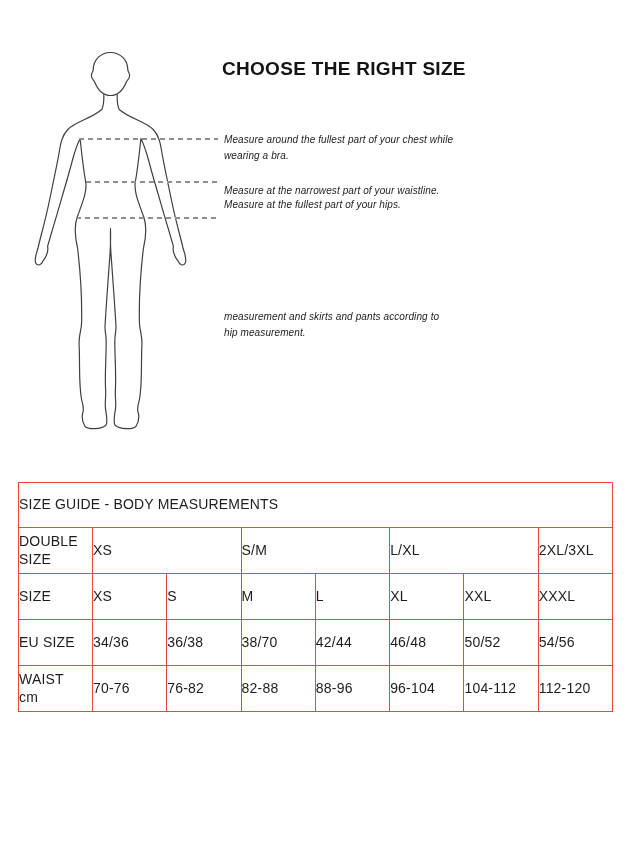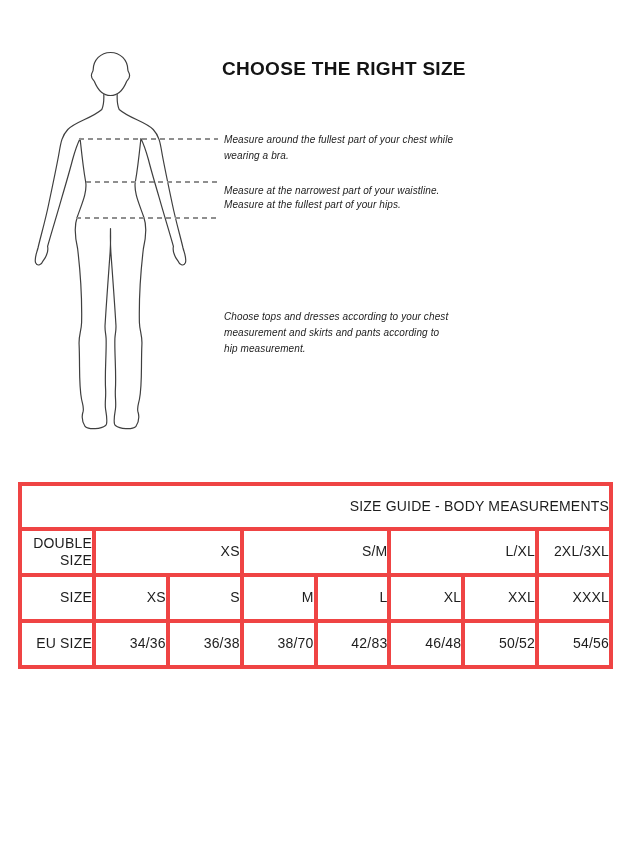--- a/index.html
+++ b/index.html
@@ -65,22 +65,22 @@
     position: absolute;
     left: 18px;
     top: 482px;
     width: 595px;
     border-collapse: collapse;
     table-layout: fixed;
     color: #1d1d1d;
     font-size: 14px;
   }
   .size-table td {
-    border: 4px solid #ef4444;
-    text-align: right;
+    border: 1px solid #ef4444;
+    text-align: left;
     vertical-align: middle;
     padding: 0;
     line-height: 1.22;
     letter-spacing: 0.2px;
   }
   .size-table tr { height: 46px; }
   .size-table tr.title-row { height: 45px; }
 </style>
 </head>
 <body>
@@ -165,21 +165,20 @@
     <div class="line">wearing a bra.</div>
   </div>
   <div class="note waist-note">
     <div class="line">Measure at the narrowest part of your waistline.</div>
   </div>
   <div class="note hip-note">
     <div class="line">Measure at the fullest part of your hips.</div>
   </div>
 
   <div class="note advice">
-    <div class="line">Choose tops and dresses according to your chest</div>
     <div class="line">measurement and skirts and pants according to</div>
     <div class="line">hip measurement.</div>
   </div>
 
   <table class="size-table">
     <colgroup>
       <col style="width:74px">
         <col>
         <col>
         <col>
@@ -245,28 +244,55 @@
           <td>
             <div>34/36</div>
           </td>
           <td>
             <div>36/38</div>
           </td>
           <td>
             <div>38/70</div>
           </td>
           <td>
-            <div>42/83</div>
+            <div>42/44</div>
           </td>
           <td>
             <div>46/48</div>
           </td>
           <td>
             <div>50/52</div>
           </td>
           <td>
             <div>54/56</div>
+          </td>
+        </tr>
+        <tr>
+          <td>
+            <div>WAIST</div>
+            <div>cm</div>
+          </td>
+          <td>
+            <div>70-76</div>
+          </td>
+          <td>
+            <div>76-82</div>
+          </td>
+          <td>
+            <div>82-88</div>
+          </td>
+          <td>
+            <div>88-96</div>
+          </td>
+          <td>
+            <div>96-104</div>
+          </td>
+          <td>
+            <div>104-112</div>
+          </td>
+          <td>
+            <div>112-120</div>
           </td>
         </tr>
       </tbody>
   </table>
 
 </div>
 
 </body></html>

